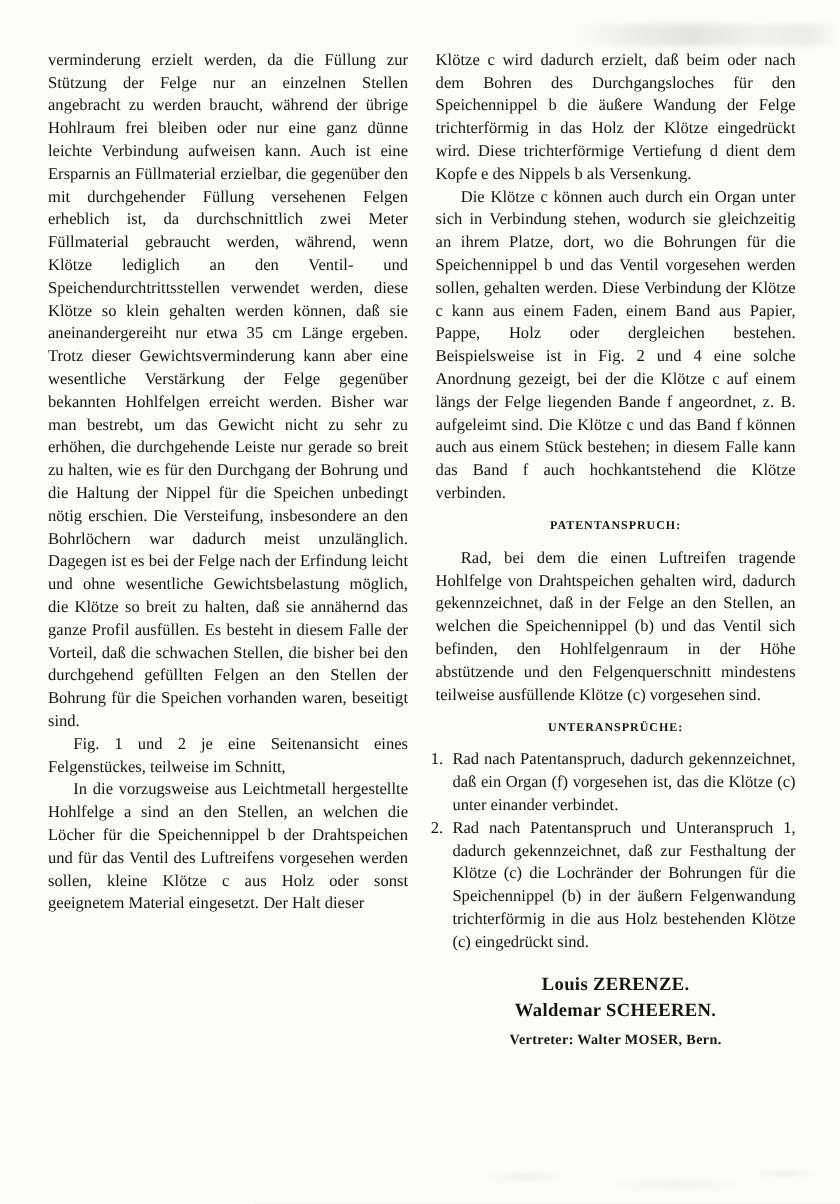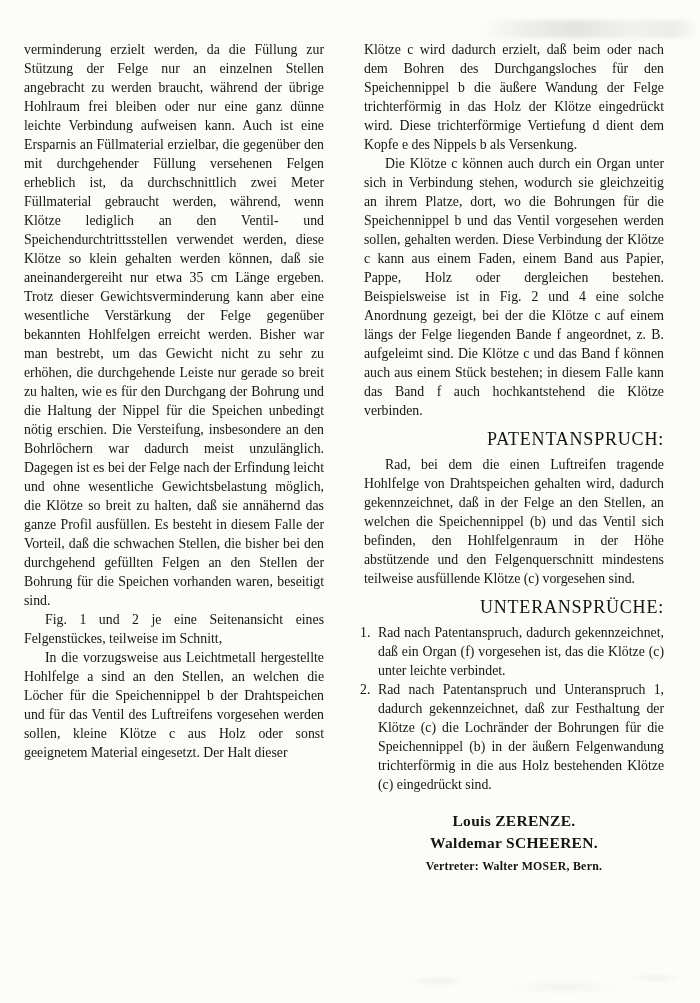--- a/index.html
+++ b/index.html
@@ -43,41 +43,41 @@
     height: 30px;
     background:
       radial-gradient(ellipse 50px 8px at 30% 40%, rgba(110,110,105,0.08), transparent 70%),
       radial-gradient(ellipse 80px 10px at 65% 60%, rgba(110,110,105,0.07), transparent 70%),
       radial-gradient(ellipse 40px 6px at 90% 30%, rgba(110,110,105,0.09), transparent 70%);
     filter: blur(1px);
     pointer-events: none;
   }
   .columns {
     display: flex;
-    gap: 40px;
-    padding: 40px 37px 0 24px;
+    gap: 23px;
+    padding: 40px 37px 0 40px;
   }
   .col {
     width: 300px;
     flex: none;
   }
   p.body-par {
     margin: 0;
     font-size: 13.8px;
     line-height: 19px;
     text-align: justify;
     hyphens: manual;
   }
   p.indent { text-indent: 21px; }
   .heading {
     margin: 10px 0 7px 0;
-    font-size: 18px;
+    font-size: 10px;
     line-height: 18px;
-    font-weight: normal;
-    text-align: right;
+    font-weight: bold;
+    text-align: center;
     letter-spacing: 0.8px;
   }
   .claims { margin: 0; }
   .claim {
     display: flex;
     font-size: 13.8px;
     line-height: 19px;
     margin-left: -4px;
   }
   .claim-num {
@@ -128,21 +128,21 @@
 
       <div class="heading">PATENTANSPRUCH:</div>
 
       <p class="body-par indent">Rad, bei dem die einen Luftreifen tragende Hohlfelge von Drahtspeichen gehalten wird, dadurch gekennzeichnet, daß in der Felge an den Stellen, an welchen die Speichennippel (b) und das Ventil sich befinden, den Hohlfelgenraum in der Höhe abstützende und den Felgenquerschnitt mindestens teilweise ausfüllende Klötze (c) vorgesehen sind.</p>
 
       <div class="heading">UNTERANSPRÜCHE:</div>
 
       <div class="claims">
         <div class="claim">
           <span class="claim-num">1.</span>
-          <span class="claim-text">Rad nach Patentanspruch, dadurch gekennzeichnet, daß ein Organ (f) vorgesehen ist, das die Klötze (c) unter leichte verbindet.</span>
+          <span class="claim-text">Rad nach Patentanspruch, dadurch gekennzeichnet, daß ein Organ (f) vorgesehen ist, das die Klötze (c) unter einander verbindet.</span>
         </div>
         <div class="claim">
           <span class="claim-num">2.</span>
           <span class="claim-text">Rad nach Patentanspruch und Unteranspruch 1, dadurch gekennzeichnet, daß zur Festhaltung der Klötze (c) die Lochränder der Bohrungen für die Speichennippel (b) in der äußern Felgenwandung trichterförmig in die aus Holz bestehenden Klötze (c) eingedrückt sind.</span>
         </div>
       </div>
 
       <div class="signatures">
         <div class="sig-name">Louis ZERENZE.</div>
         <div class="sig-name">Waldemar SCHEEREN.</div>

